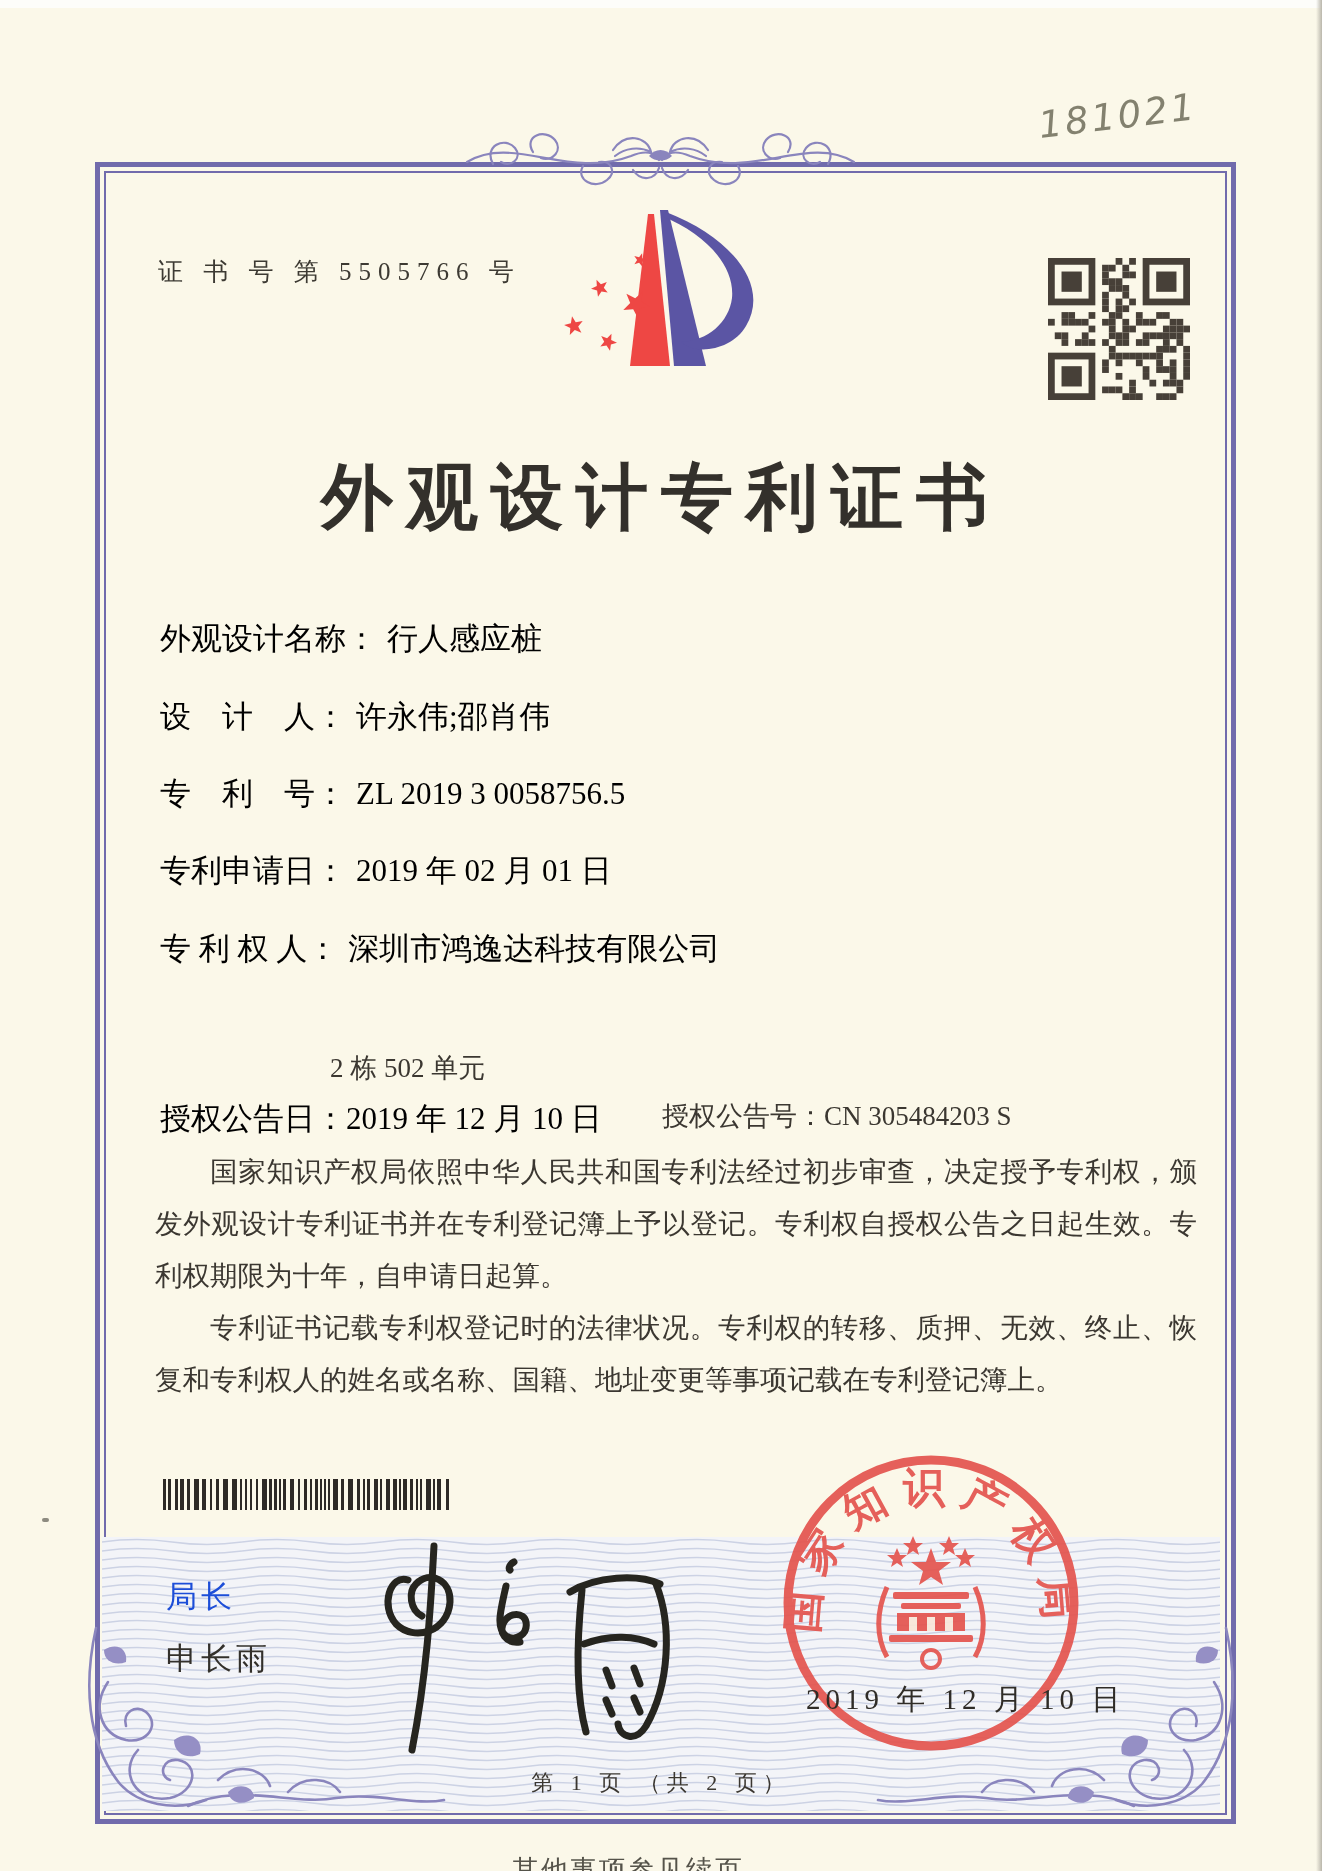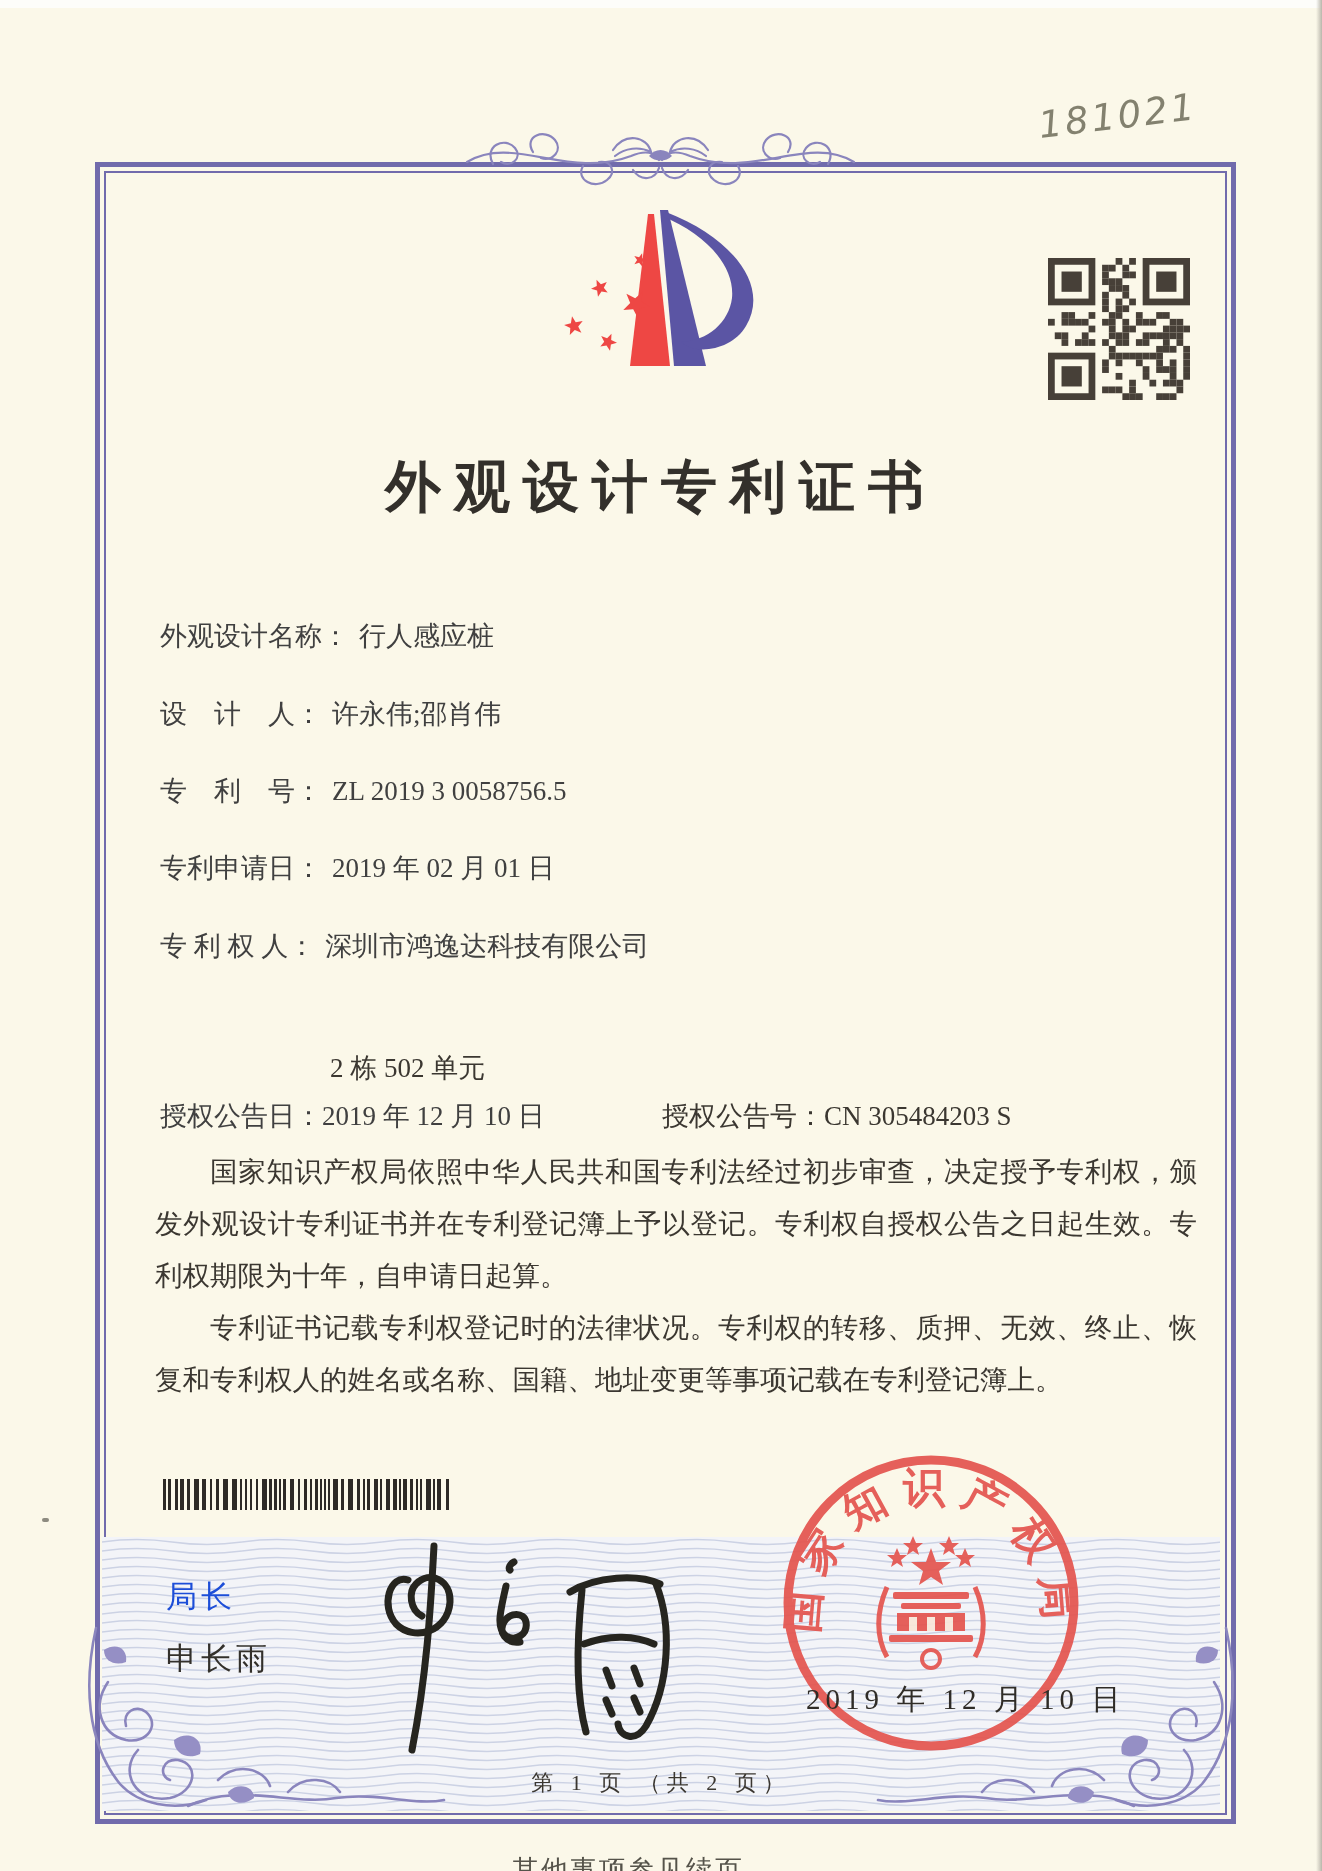--- a/index.html
+++ b/index.html
@@ -26,24 +26,24 @@
   .watermark svg{position:absolute;inset:0;}
 
   
   .handwritten{position:absolute;left:1038px;top:92px;width:200px;
     font-family:"DejaVu Sans",sans-serif;font-style:italic;
     font-size:37px;color:#83816f;transform:rotate(-7deg);letter-spacing:3px;}
   .cert-no{position:absolute;left:158px;top:255px;font-size:25px;letter-spacing:7px;color:#3d3a33;}
   .logo{position:absolute;left:548px;top:200px;width:260px;height:170px;}
   .qr{position:absolute;left:1048px;top:258px;width:142px;height:142px;}
   .title{position:absolute;left:0;top:450px;width:100%;text-align:center;
-    font-size:56px;font-weight:bold;letter-spacing:13px;color:#33302b;}
-
-  
-  .field{position:absolute;left:160px;font-size:27px;color:#404040;white-space:nowrap;}
+    font-size:72px;font-weight:bold;letter-spacing:13px;color:#33302b;}
+
+  
+  .field{position:absolute;left:160px;font-size:31px;color:#000000;white-space:nowrap;}
   .flabel{display:inline-block;min-width:148px;}
   .fvalue{margin-left:10px;}
   .addr2{position:absolute;left:330px;font-size:27px;color:#3b3731;}
   .grant-right{position:absolute;left:662px;font-size:27px;color:#3b3731;white-space:nowrap;}
 
   
   .body-text{position:absolute;left:155px;top:1146px;width:1042px;
     font-size:27.5px;line-height:52px;text-align:justify;color:#3b3731;}
   .body-text p{margin:0;text-indent:2em;}
 
@@ -126,20 +126,21 @@
       <path d="M140,158 C158,140 186,146 192,164"></path>
       <path d="M210,170 C226,152 252,156 262,170"></path>
     </g>
     <g fill="#958fc5">
       <path d="M26,28 C38,20 50,26 48,40 C38,44 26,40 26,28 Z"></path>
       <path d="M96,118 C110,108 126,116 122,132 C110,138 96,132 96,118 Z"></path>
       <path d="M150,170 C160,160 176,164 176,176 C166,184 152,182 150,170 Z"></path>
     </g>
   </svg>
 
+  <div class="cert-no">证 书 号 第 5505766 号</div>
 
   <svg class="logo" viewBox="0 0 260 170">
     <polygon points="100,14 106,14 122,166 82,166" fill="#ee4744"></polygon>
     <polygon points="112,10 120,10 158,166 126,166" fill="#5b55a4"></polygon>
     <path d="M118,12 C185,38 222,86 198,126 C184,150 148,156 133,142
              C160,141 181,122 184,98 C187,66 158,34 114,16 Z" fill="#5b55a4"></path>
     <g id="logo-stars" fill="#ee4744">
         <polygon points="94.1,53.3 94.4,58.2 99.0,59.9 94.4,61.7 94.3,66.6 91.1,62.8 86.4,64.2 89.1,60.0 86.3,56.0 91.1,57.2"></polygon>
         <polygon points="48.5,79.7 52.9,84.3 58.8,82.1 55.8,87.7 59.7,92.6 53.5,91.5 50.0,96.8 49.1,90.5 43.0,88.8 48.8,86.0"></polygon>
         <polygon points="94.7,91.7 93.3,101.5 101.8,106.6 92.0,108.3 89.8,117.9 85.2,109.2 75.3,110.0 82.2,102.9 78.4,93.8 87.2,98.2"></polygon>

